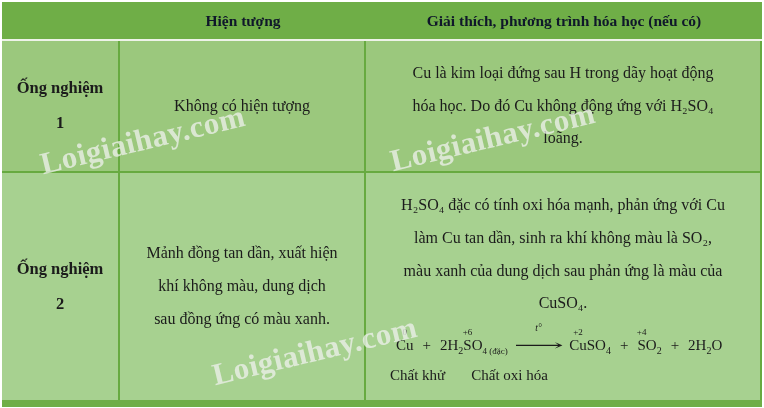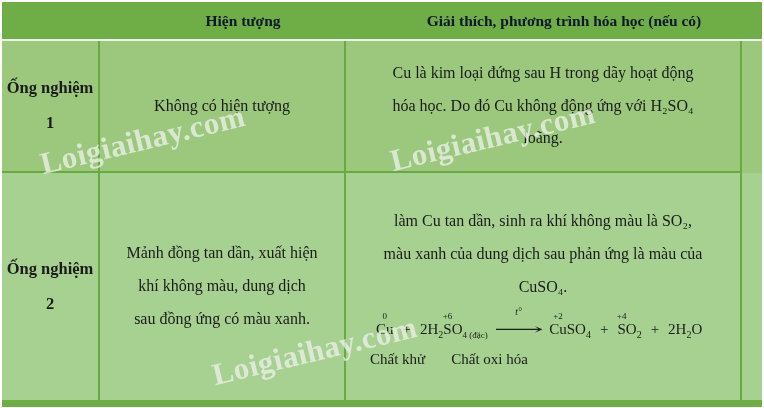--- a/index.html
+++ b/index.html
@@ -14,21 +14,21 @@
   .hc1 { width: 118px; } .hc2 { width: 246px; } .hc3 { width: 396px; }
 
   .sep { height: 2px; background: #eef3e9; }
 
   .row { display: flex; }
   .r1 { height: 132px; background: #9bc87d; }
   .r2 { height: 227px; background: #a7d190; }
   .cell { border-right: 2px solid #67aa40; display: flex; flex-direction: column;
           align-items: center; justify-content: center; text-align: center; font-size: 16px; }
   .r1 .cell { border-bottom: 2px solid #67aa40; }
-  .c1 { width: 98px; } .c2 { width: 246px; } .c3 { width: 396px; }
+  .c1 { width: 118px; } .c2 { width: 246px; } .c3 { width: 396px; }
 
   .tube-label { font-weight: bold; font-size: 16.5px; line-height: 2.1; }
   .line { line-height: 2.05; }
 
   .footer-bar { height: 7px; background: #6fae47; }
 
   
   .eq { display: flex; align-items: baseline; width: 100%;
         padding-left: 30px; margin-top: 16px; font-size: 15px; }
   .cmp { white-space: nowrap; }
@@ -88,20 +88,21 @@
       <div class="cell c1">
         <div class="tube-label">Ống nghiệm</div>
         <div class="tube-label">2</div>
       </div>
       <div class="cell c2">
         <div class="line">Mảnh đồng tan dần, xuất hiện</div>
         <div class="line">khí không màu, dung dịch</div>
         <div class="line">sau đồng ứng có màu xanh.</div>
       </div>
       <div class="cell c3">
+        <div class="line">H₂SO₄ đặc có tính oxi hóa mạnh, phản ứng với Cu</div>
         <div class="line">làm Cu tan dần, sinh ra khí không màu là SO₂,</div>
         <div class="line">màu xanh của dung dịch sau phản ứng là màu của</div>
         <div class="line">CuSO₄.</div>
 
         <div class="eq">
           <span class="cmp"><span class="ox"><span class="oxn">0</span><span>Cu</span></span></span>
           <span class="plus">+</span>
           <span class="cmp"><span>2H</span><sub>2</sub><span class="ox"><span class="oxn">+6</span><span>S</span></span><span>O</span><sub class="note">4 (đặc)</sub></span>
           <span class="cmp arrow-wrap"><span class="arrow-lbl">t°</span><span class="arrow-glyph">⟶</span></span>
           <span class="cmp"><span class="ox"><span class="oxn">+2</span><span>Cu</span></span><span>SO</span><sub>4</sub></span>

